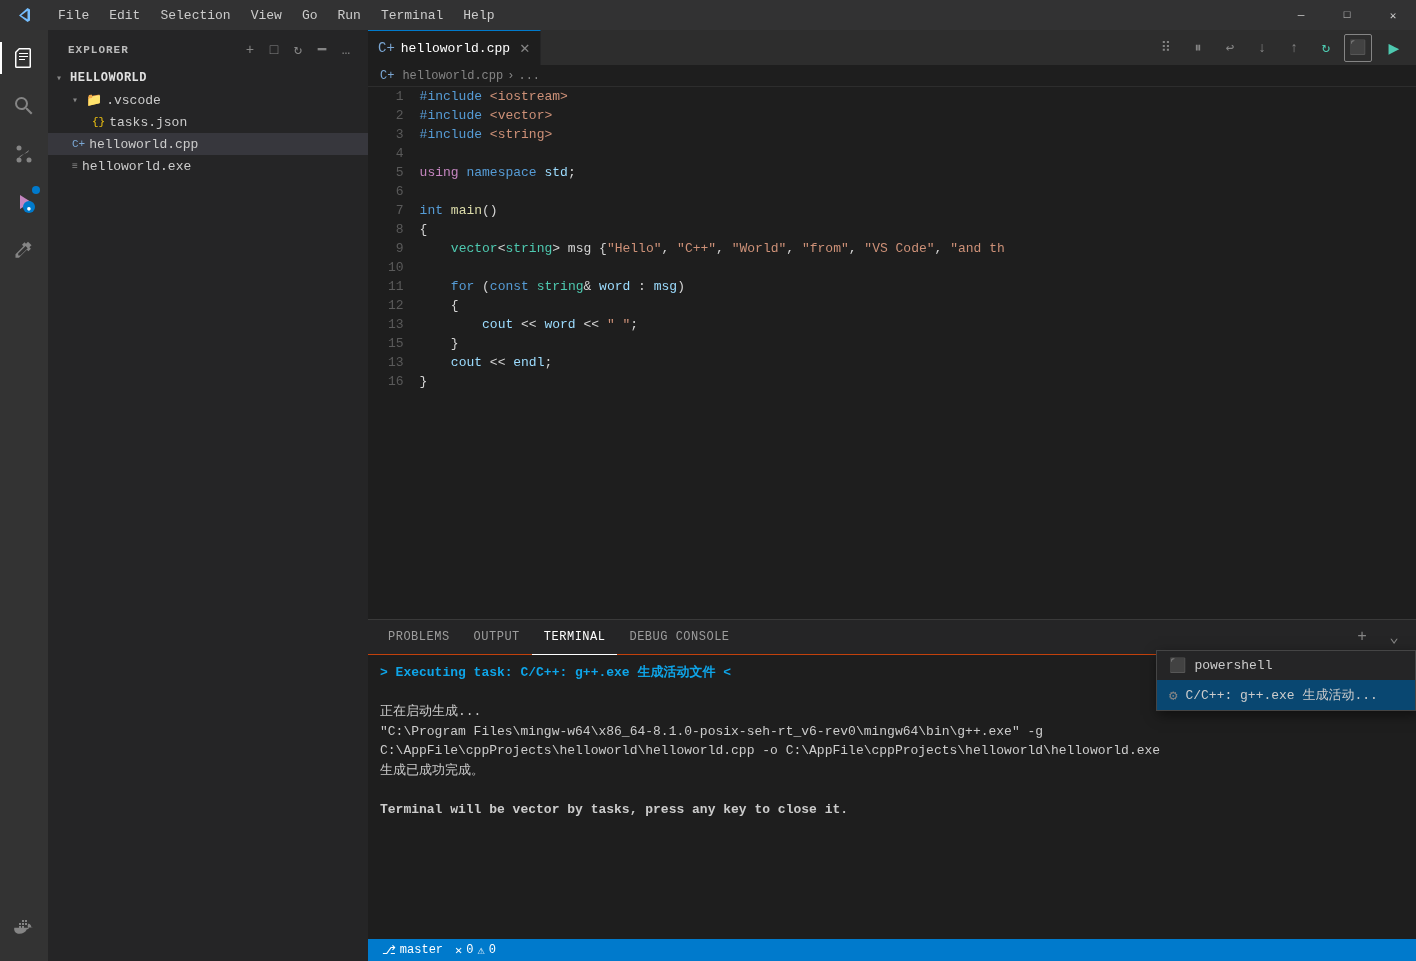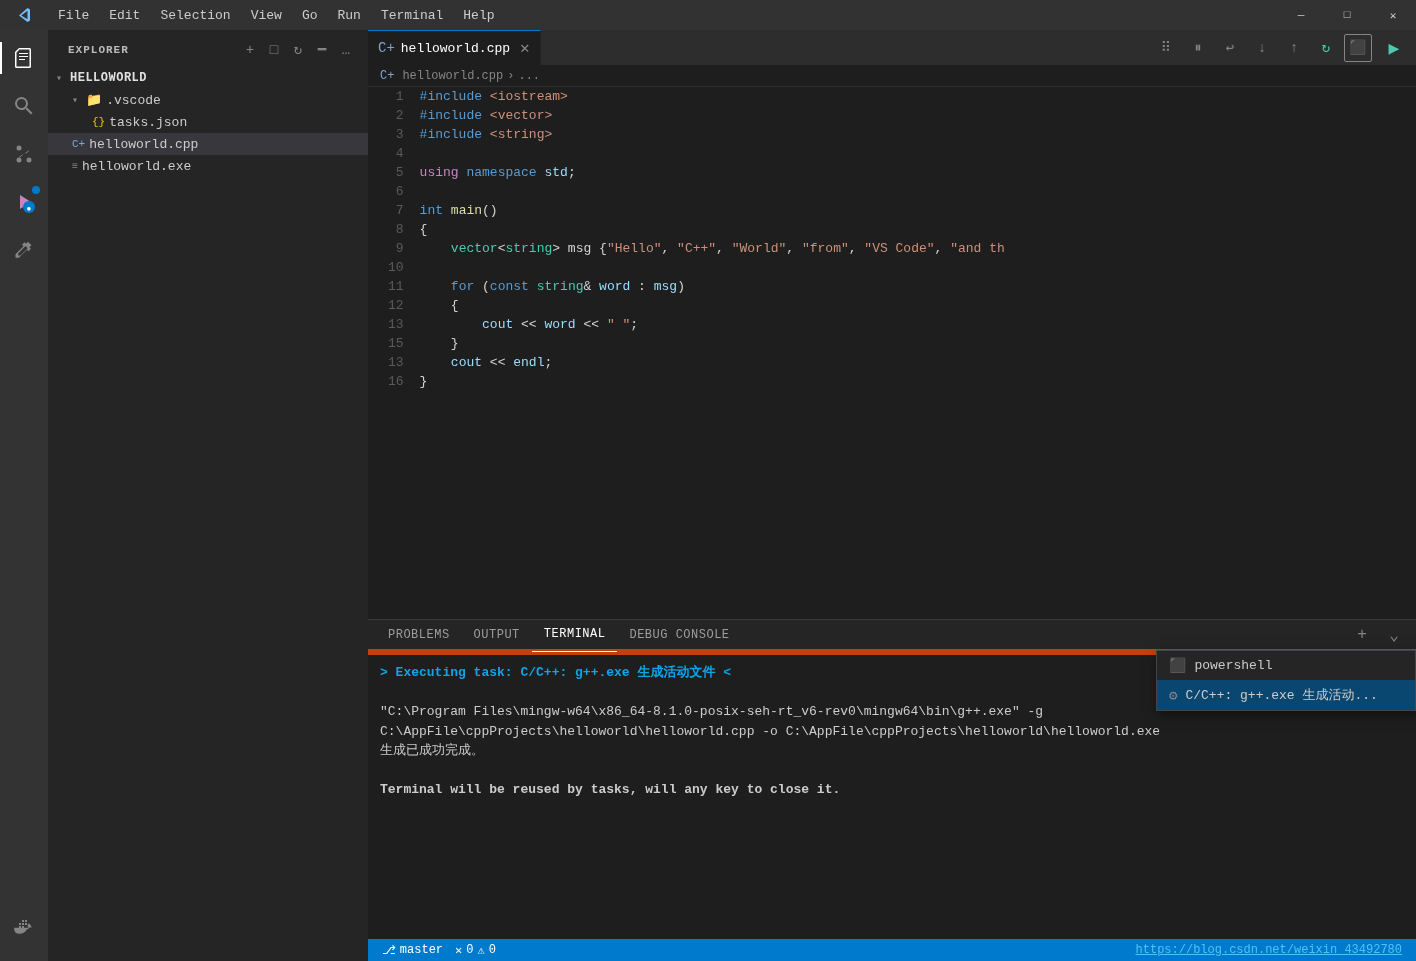--- a/index.html
+++ b/index.html
@@ -282,21 +282,21 @@
       flex-shrink: 0;
       border-top: 1px solid #3a3a3a;
     }
     .terminal-tabs {
       height: 35px;
       background: #252526;
       display: flex;
       align-items: center;
       padding: 0 8px;
       flex-shrink: 0;
-      border-bottom: 6px solid #c2410c;
+      border-bottom: 1px solid #c2410c;
     }
     .terminal-tab {
       padding: 0 12px;
       height: 35px;
       display: flex;
       align-items: center;
       font-size: 12px;
       color: #9d9d9d;
       cursor: pointer;
       text-transform: uppercase;
@@ -560,28 +560,31 @@
           <div class="terminal-tab-btn" title="New Terminal">+</div>
           <div class="terminal-tab-btn" title="Split Terminal">⌄</div>
         </div>
       </div>
       <div class="terminal-body">
         <div>
           <span class="terminal-cmd">&gt; Executing task: C/C++: g++.exe 生成活动文件 &lt;</span>
         </div>
         <br>
         <div>
+          <span class="terminal-text">正在启动生成...</span>
+        </div>
+        <div>
           <span class="terminal-text">"C:\Program Files\mingw-w64\x86_64-8.1.0-posix-seh-rt_v6-rev0\mingw64\bin\g++.exe" -g C:\AppFile\cppProjects\helloworld\helloworld.cpp -o C:\AppFile\cppProjects\helloworld\helloworld.exe</span>
         </div>
         <div>
           <span class="terminal-text">生成已成功完成。</span>
         </div>
         <br>
         <div>
-          <span class="terminal-highlight terminal-text">Terminal will be reused by tasks, will any key to close it.</span>
+          <span class="terminal-highlight terminal-text">Terminal will be vector by tasks, press any key to close it.</span>
         </div>
       </div>
 
       <div class="terminal-dropdown">
         <div class="dropdown-item">
           <span class="dropdown-icon">⬛</span>
           <span>powershell</span>
         </div>
         <div class="dropdown-item active-task" style="background:#094771;">
           <span class="dropdown-icon">⚙</span>
@@ -594,19 +597,16 @@
       <div class="status-item">
         <span>⎇</span>
         <span>master</span>
       </div>
       <div class="status-item">
         <span>✕</span>
         <span>0</span>
         <span>⚠</span>
         <span>0</span>
       </div>
-      <div class="status-right status-item">
-        <span class="status-link">https://blog.csdn.net/weixin_43492780</span>
-      </div>
     </div>
 
   </div>
 </div>
 
 </body></html>

